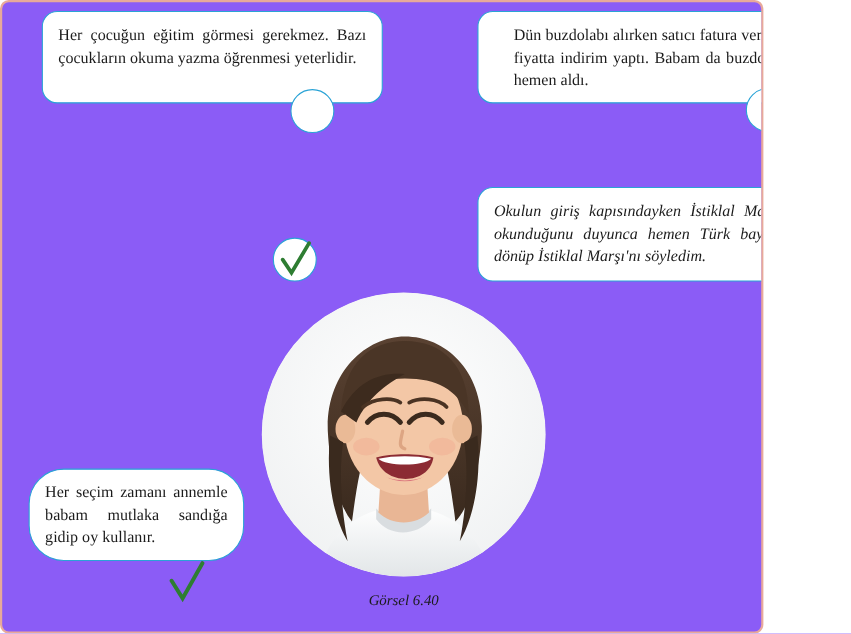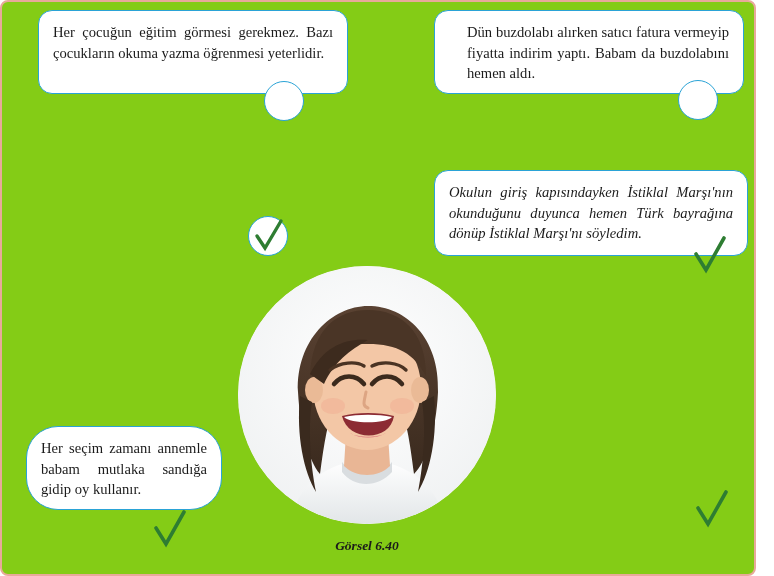--- a/index.html
+++ b/index.html
@@ -8,26 +8,26 @@
   }
   body {
     width: 774px;
     height: 576px;
     background: #ffffff;
     font-family: "Liberation Serif", serif;
     overflow: hidden;
   }
   #page {
     position: relative;
-    width: 756px;
+    width: 694px;
     height: 576px;
     box-sizing: border-box;
     border: 2px solid #e8a99a;
     border-radius: 8px;
-    background: #84cc16;
+    background: #8b5cf6;
     overflow: hidden;
   }
 
   
   .bubble {
     position: absolute;
     box-sizing: border-box;
     border: 1.6px solid #2aa3d6;
     border-radius: 14px;
     background: #ffffff;
@@ -86,21 +86,21 @@
     border-radius: 50%;
   }
   #caption {
     position: absolute;
     left: 236px;
     top: 536px;
     width: 258px;
     text-align: center;
     font-family: "Liberation Serif", serif;
     font-style: italic;
-    font-weight: bold;
+    font-weight: normal;
     font-size: 13.5px;
     color: #1b1b1b;
   }
 </style>
 </head>
 <body>
 
 <div id="page">
 
   <div class="bubble" style="left:36px; top:8px; width:310px; height:84px;">

